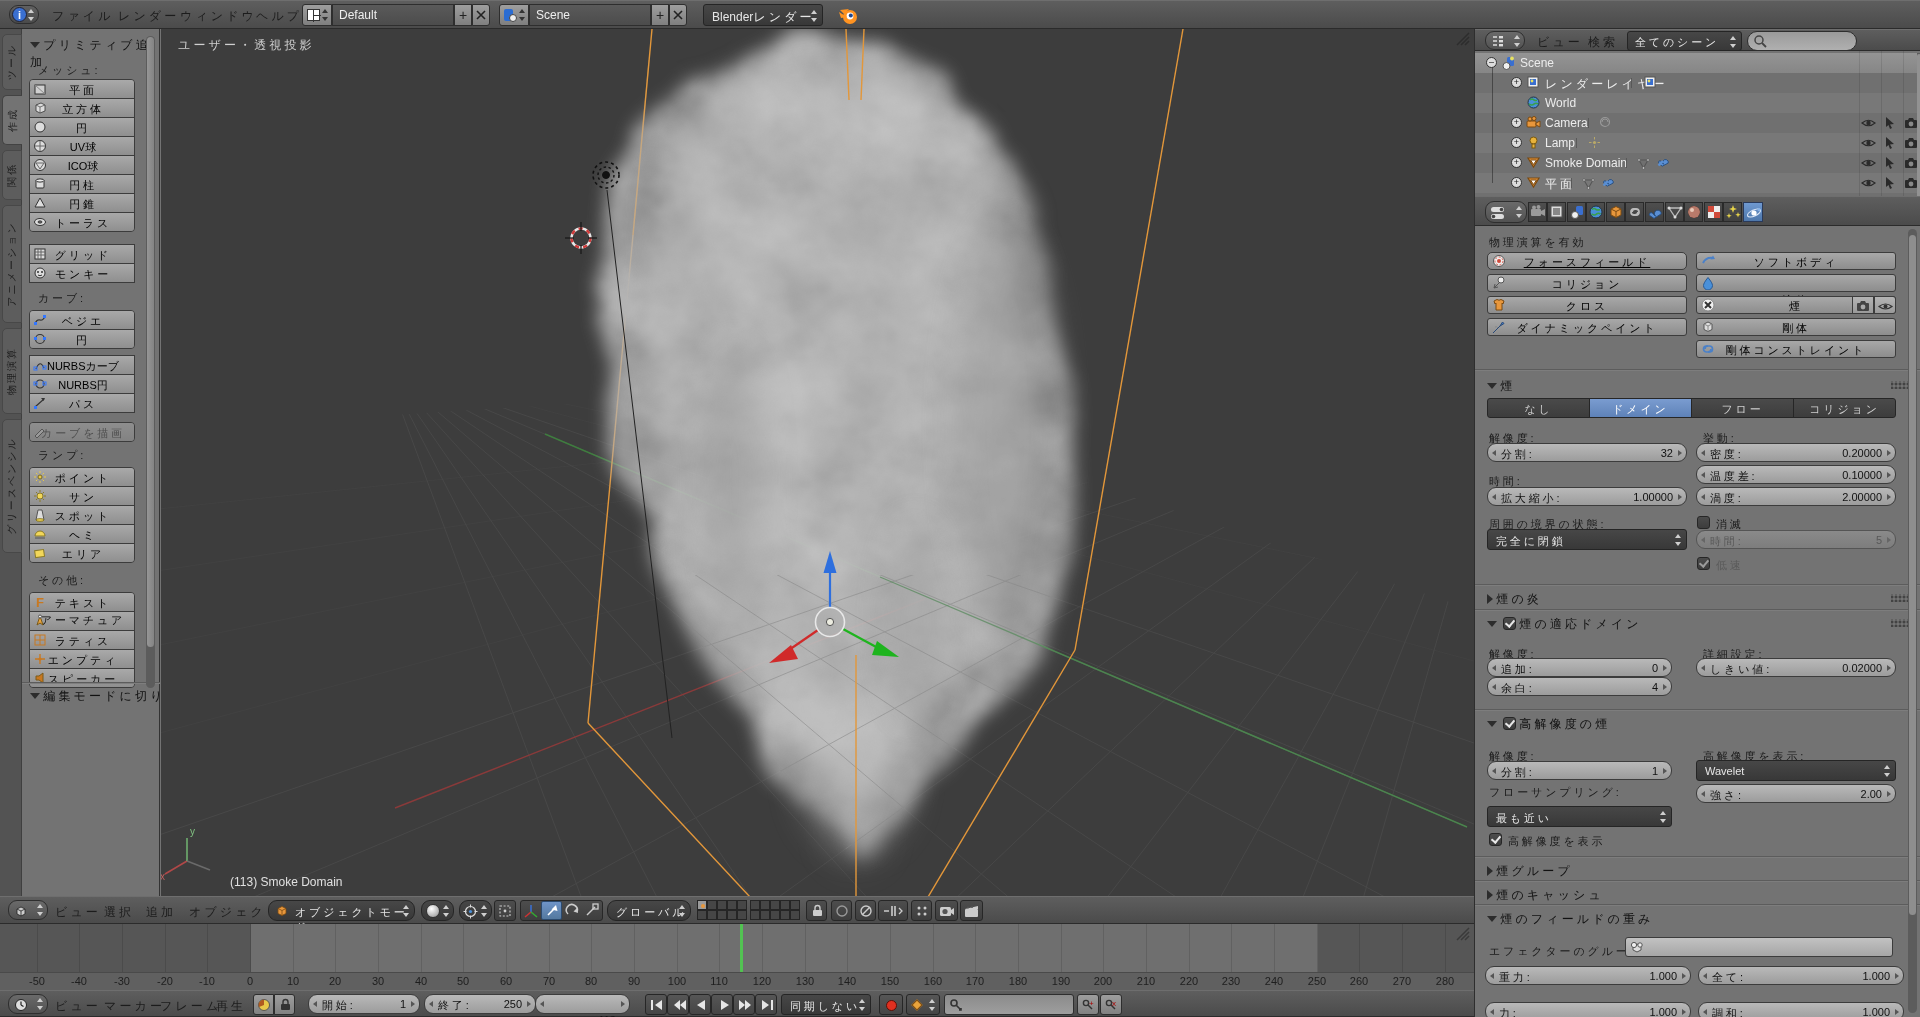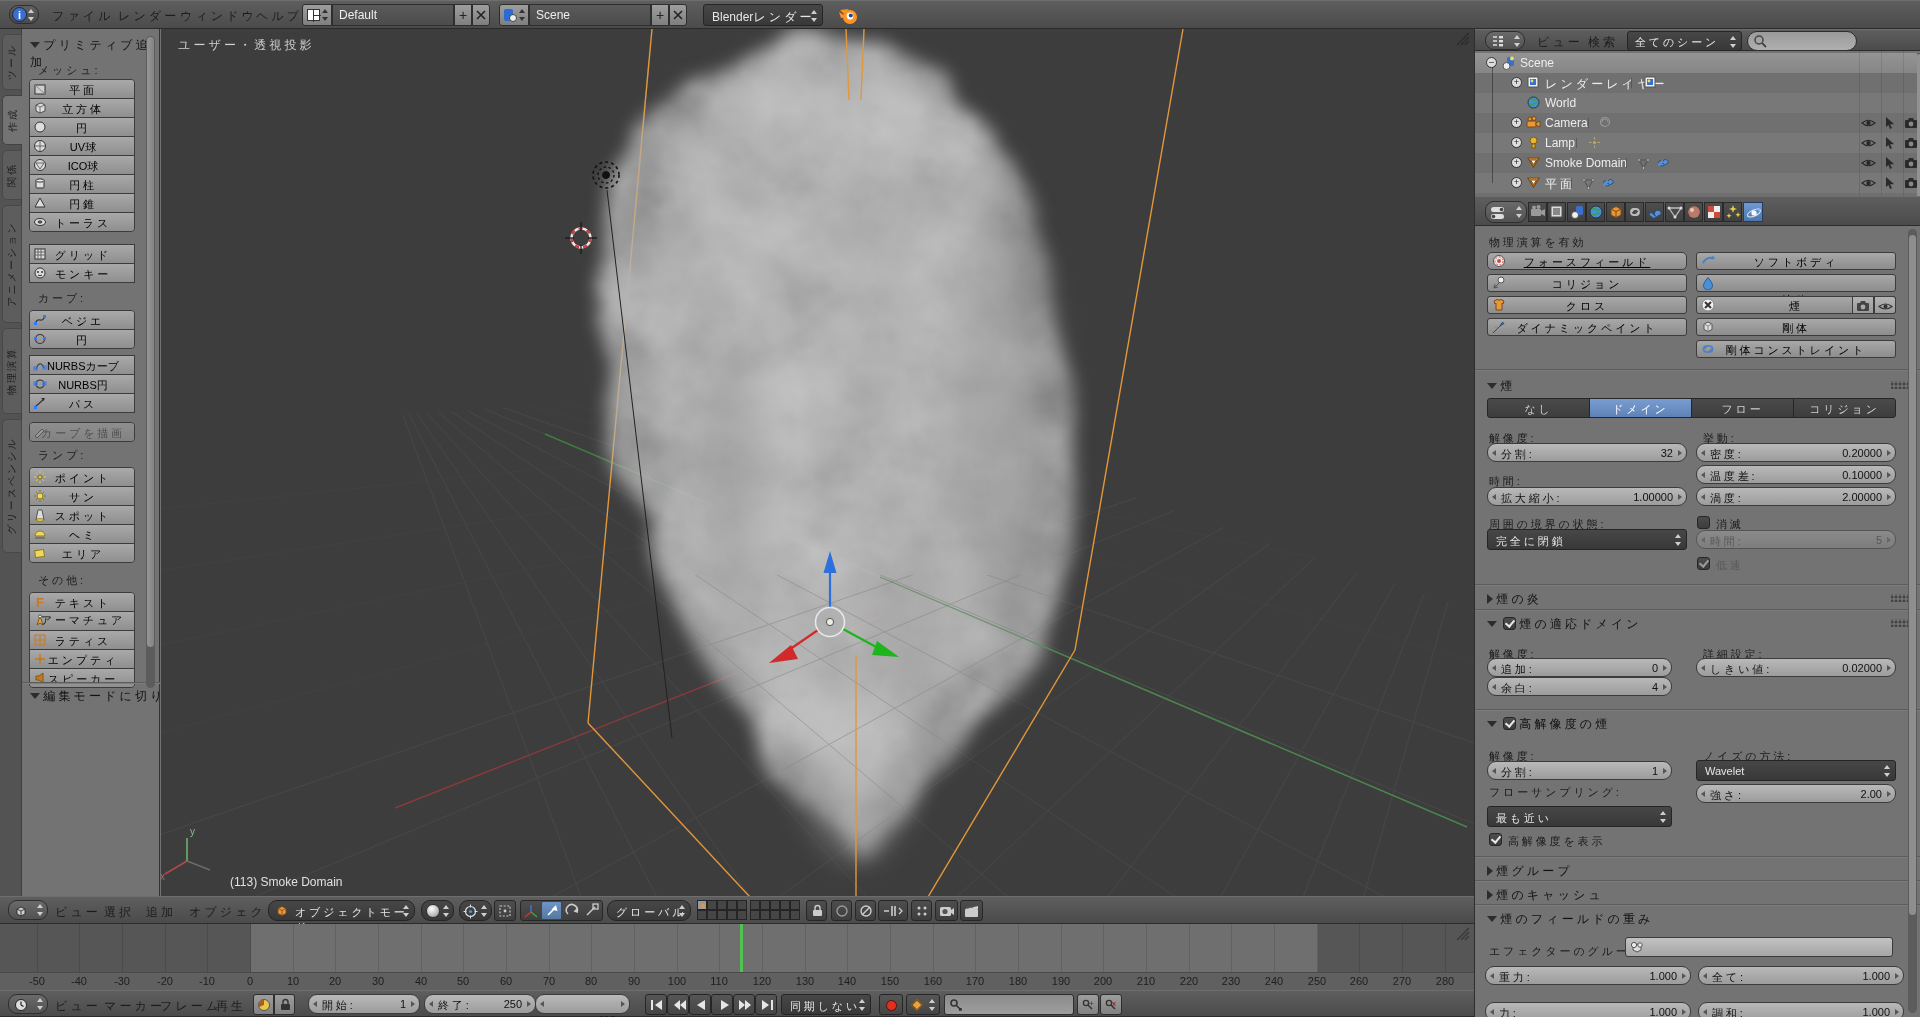--- a/index.html
+++ b/index.html
@@ -1219,21 +1219,21 @@
       </div>
       <div class="abs pill" style="left:12px;top:451px;width:185px;height:19px;">
         <span class="la"></span>
         <span class="ra"></span>
         <span class="abs" style="left:13px;top:2.5px;"><span class="jp">余白:</span></span>
         <span class="abs" style="right:13px;top:2.5px;">4</span>
       </div>
       <div class="sep" style="top:483px;"></div>
       <div class="abs phdr" style="left:12px;top:490px;"><span class="tri-d"></span><span class="cb on" style="position:relative;display:inline-block;vertical-align:-2px;margin-left:6px;"></span> <span class="jp">高解像度の煙</span></div>
       <div class="abs lab12" style="left:14px;top:523px;"><span class="jp">解像度:</span></div>
-      <div class="abs lab12" style="left:228px;top:523px;"><span class="jp">ノイズの方法:</span></div>
+      <div class="abs lab12" style="left:228px;top:523px;"><span class="jp">高解像度を表示:</span></div>
       <div class="abs pill" style="left:12px;top:535px;width:185px;height:19px;">
         <span class="la"></span>
         <span class="ra"></span>
         <span class="abs" style="left:13px;top:2.5px;"><span class="jp">分割:</span></span>
         <span class="abs" style="right:13px;top:2.5px;">1</span>
       </div>
       <div class="abs dd" style="left:221px;top:534px;width:200px;height:21px;border-radius:3px;">
         <span class="abs" style="left:8px;top:4px;">Wavelet</span>
         <span class="abs updn" style="right:4px;top:3px;"></span>
       </div>

